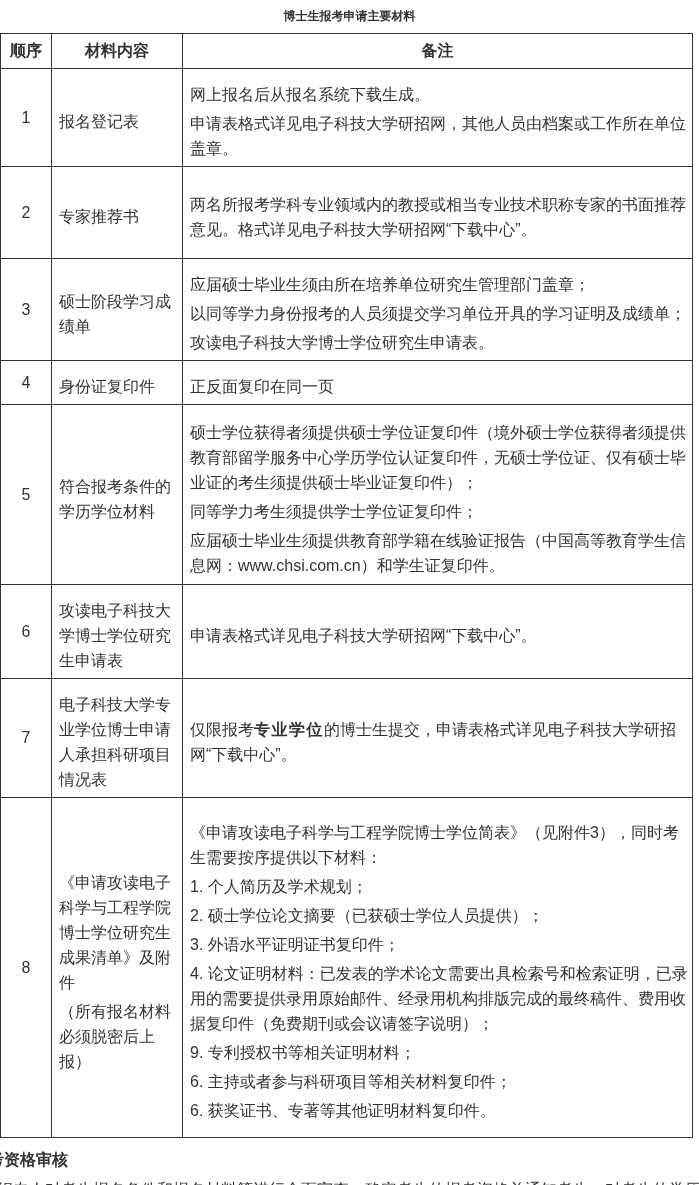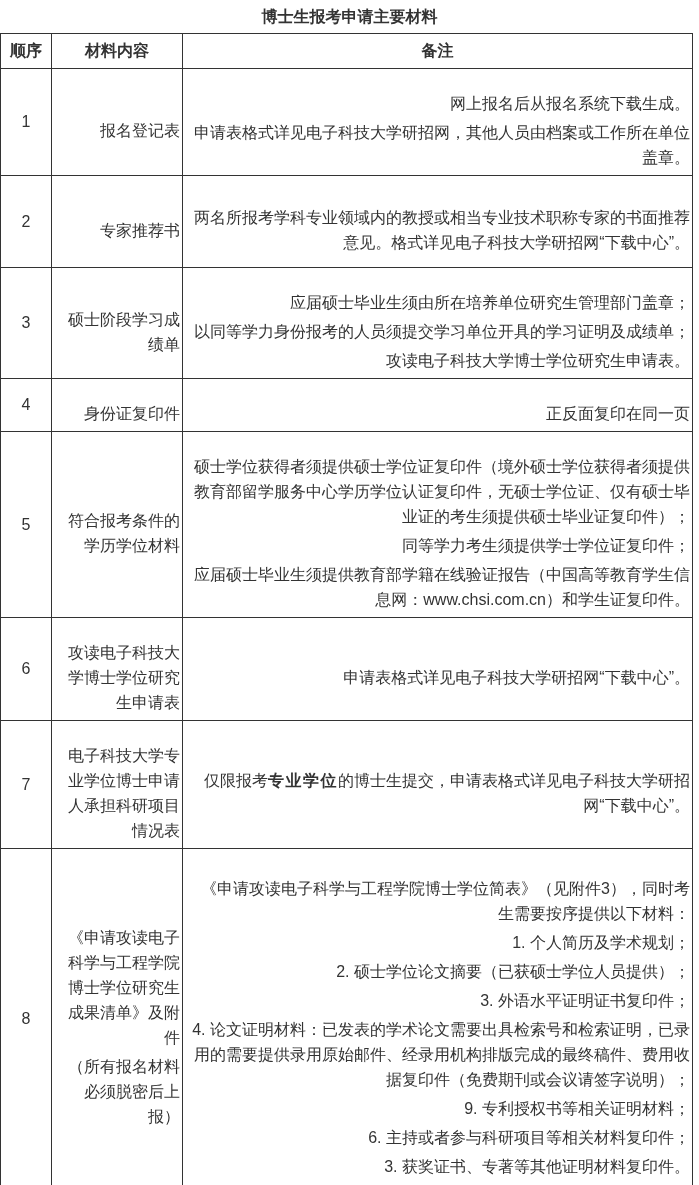--- a/index.html
+++ b/index.html
@@ -8,39 +8,39 @@
     --bg:#ffffff;
   }
   html,body{margin:0;padding:0;}
   body{
     width:699px;height:1185px;overflow:hidden;
     background:var(--bg);
     color:var(--text);
     font-family:"Liberation Sans","DejaVu Sans",sans-serif;
   }
   .page-title{
-    font-size:16px;font-weight:bold;text-align:center;
+    font-size:12px;font-weight:bold;text-align:center;
     margin:0 0 8px 0;padding-top:8px;line-height:17px;
   }
   table.materials{
     border-collapse:collapse;table-layout:fixed;
     width:692px;margin-left:0;
   }
   col.c-no{width:51px;}
   col.c-material{width:131px;}
   col.c-notes{width:510px;}
   th,td{
     border:1px solid var(--border);
     font-size:16px;
     vertical-align:middle;
   }
   thead tr{height:35px;}
   th{font-weight:bold;text-align:center;padding:0;}
   td.col-no{text-align:center;padding:0;}
-  td.col-material,td.col-notes{padding:18px 2px 1px 7px;text-align:right;}
+  td.col-material,td.col-notes{padding:9px 2px 1px 7px;}
   td p{margin:4px 0;line-height:25px;}
   .seg-bold{font-weight:bold;letter-spacing:1.5px;}
   .footer{overflow:hidden;}
   .footer-heading{
     font-size:16px;font-weight:bold;line-height:18px;
     margin:13px 0 0 -12px;white-space:nowrap;
   }
   .footer-line{
     font-size:16px;line-height:25px;white-space:nowrap;
   }
@@ -143,21 +143,21 @@
             <p>（所有报名材料必须脱密后上报）</p>
           </td>
           <td class="col-notes">
             <p>《申请攻读电子科学与工程学院博士学位简表》（见附件3），同时考生需要按序提供以下材料：</p>
             <p>1. 个人简历及学术规划；</p>
             <p>2. 硕士学位论文摘要（已获硕士学位人员提供）；</p>
             <p>3. 外语水平证明证书复印件；</p>
             <p>4. 论文证明材料：已发表的学术论文需要出具检索号和检索证明，已录用的需要提供录用原始邮件、经录用机构排版完成的最终稿件、费用收据复印件（免费期刊或会议请签字说明）；</p>
             <p>9. 专利授权书等相关证明材料；</p>
             <p>6. 主持或者参与科研项目等相关材料复印件；</p>
-            <p>3. 获奖证书、专著等其他证明材料复印件。</p>
+            <p>6. 获奖证书、专著等其他证明材料复印件。</p>
           </td>
         </tr>
       </tbody>
   </table>
 
   <div class="footer">
     <div class="footer-heading">考资格审核</div>
     <div class="footer-line l1">织专人对考生报名条件和报名材料等进行全面审查，确定考生的报考资格并通知考生。对考生的学历（</div>
     <div class="footer-line l2">，将要求考生在规定时间内提供权威机构出具的认证证明。不符合报考条件或报名信息、报名材料等</div>
   </div>

